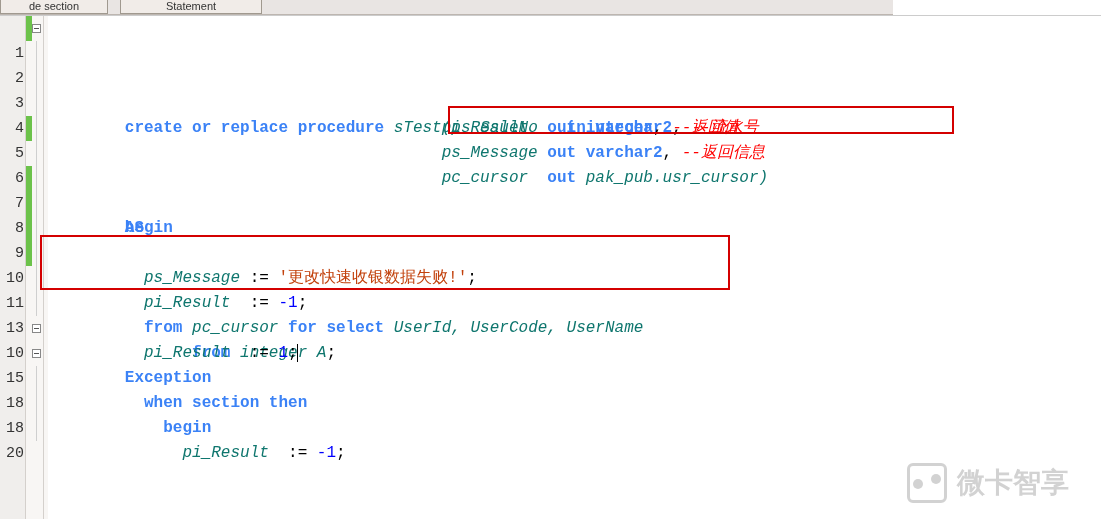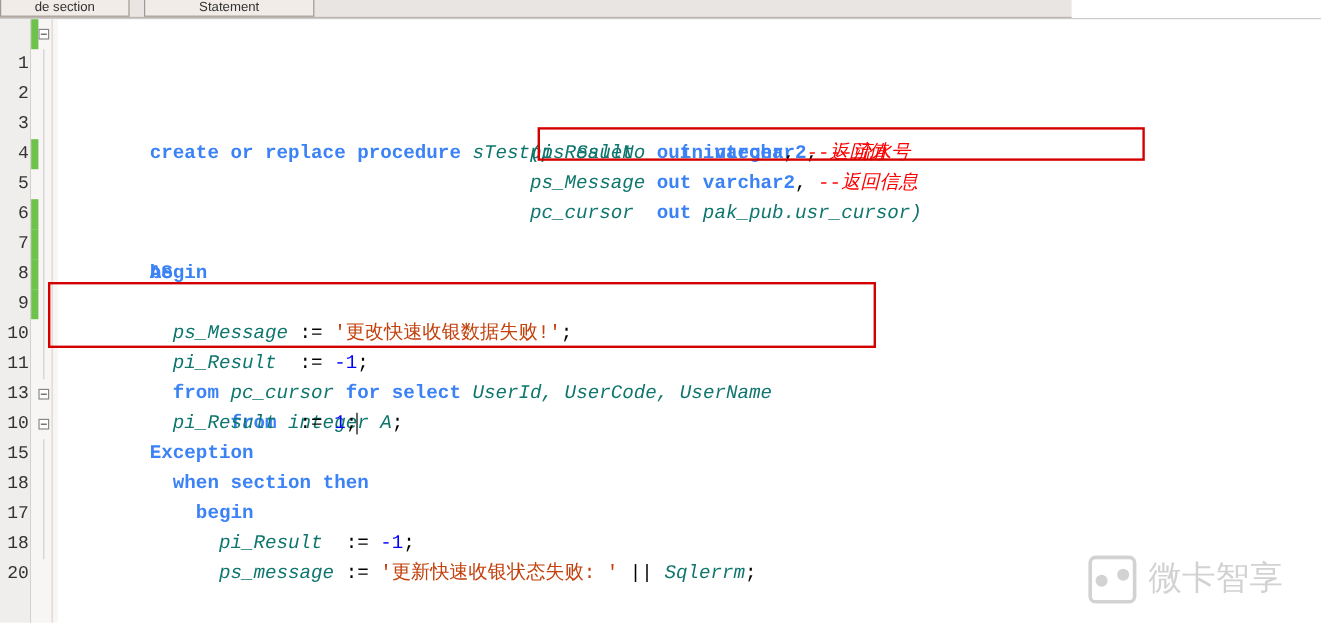--- a/index.html
+++ b/index.html
@@ -156,23 +156,24 @@
   }
 
   .watermark {
     position: absolute;
     right: 32px;
     bottom: 16px;
     color: #bfbfbf;
     font-family: "Microsoft YaHei","PingFang SC",sans-serif;
     font-size: 28px;
     display: flex;
-    align-items: flex-start;
+    align-items: center;
     gap: 10px;
     opacity: 0.7;
+    font-weight: bold;
   }
   .watermark .waicon {
     width: 34px; height: 34px;
     border: 3px solid #bfbfbf;
     border-radius: 6px;
     position: relative;
   }
   .watermark .waicon::before, .watermark .waicon::after {
     content:"";
     position:absolute;
@@ -293,25 +294,20 @@
         <span class="foldbox"></span>
         <span class="plain">    </span><span class="kw">begin</span>
       </div>
 
       <div class="line">
         <span class="lnbox">18</span>
         <span class="foldline-v"></span>
         <span class="plain">      </span><span class="ident">pi_Result</span><span class="plain">  </span><span class="plain">:=</span><span class="plain"> </span><span class="num">-1</span><span class="plain">;</span>
       </div>
 
-      <div class="line">
-        <span class="lnbox">17</span>
-        <span class="foldline-v"></span>
-        <span class="plain">      </span><span class="ident">ps_message</span><span class="plain"> </span><span class="plain">:=</span><span class="plain"> </span><span class="str">'更新快速收银状态失败: '</span><span class="plain"> </span><span class="plain">||</span><span class="plain"> </span><span class="ident">Sqlerrm</span><span class="plain">;</span>
-      </div>
 
       <div class="line">
         <span class="lnbox">18</span>
         <span class="foldline-v"></span>
         
       </div>
 
 
       <div class="line">
         <span class="lnbox">20</span>

